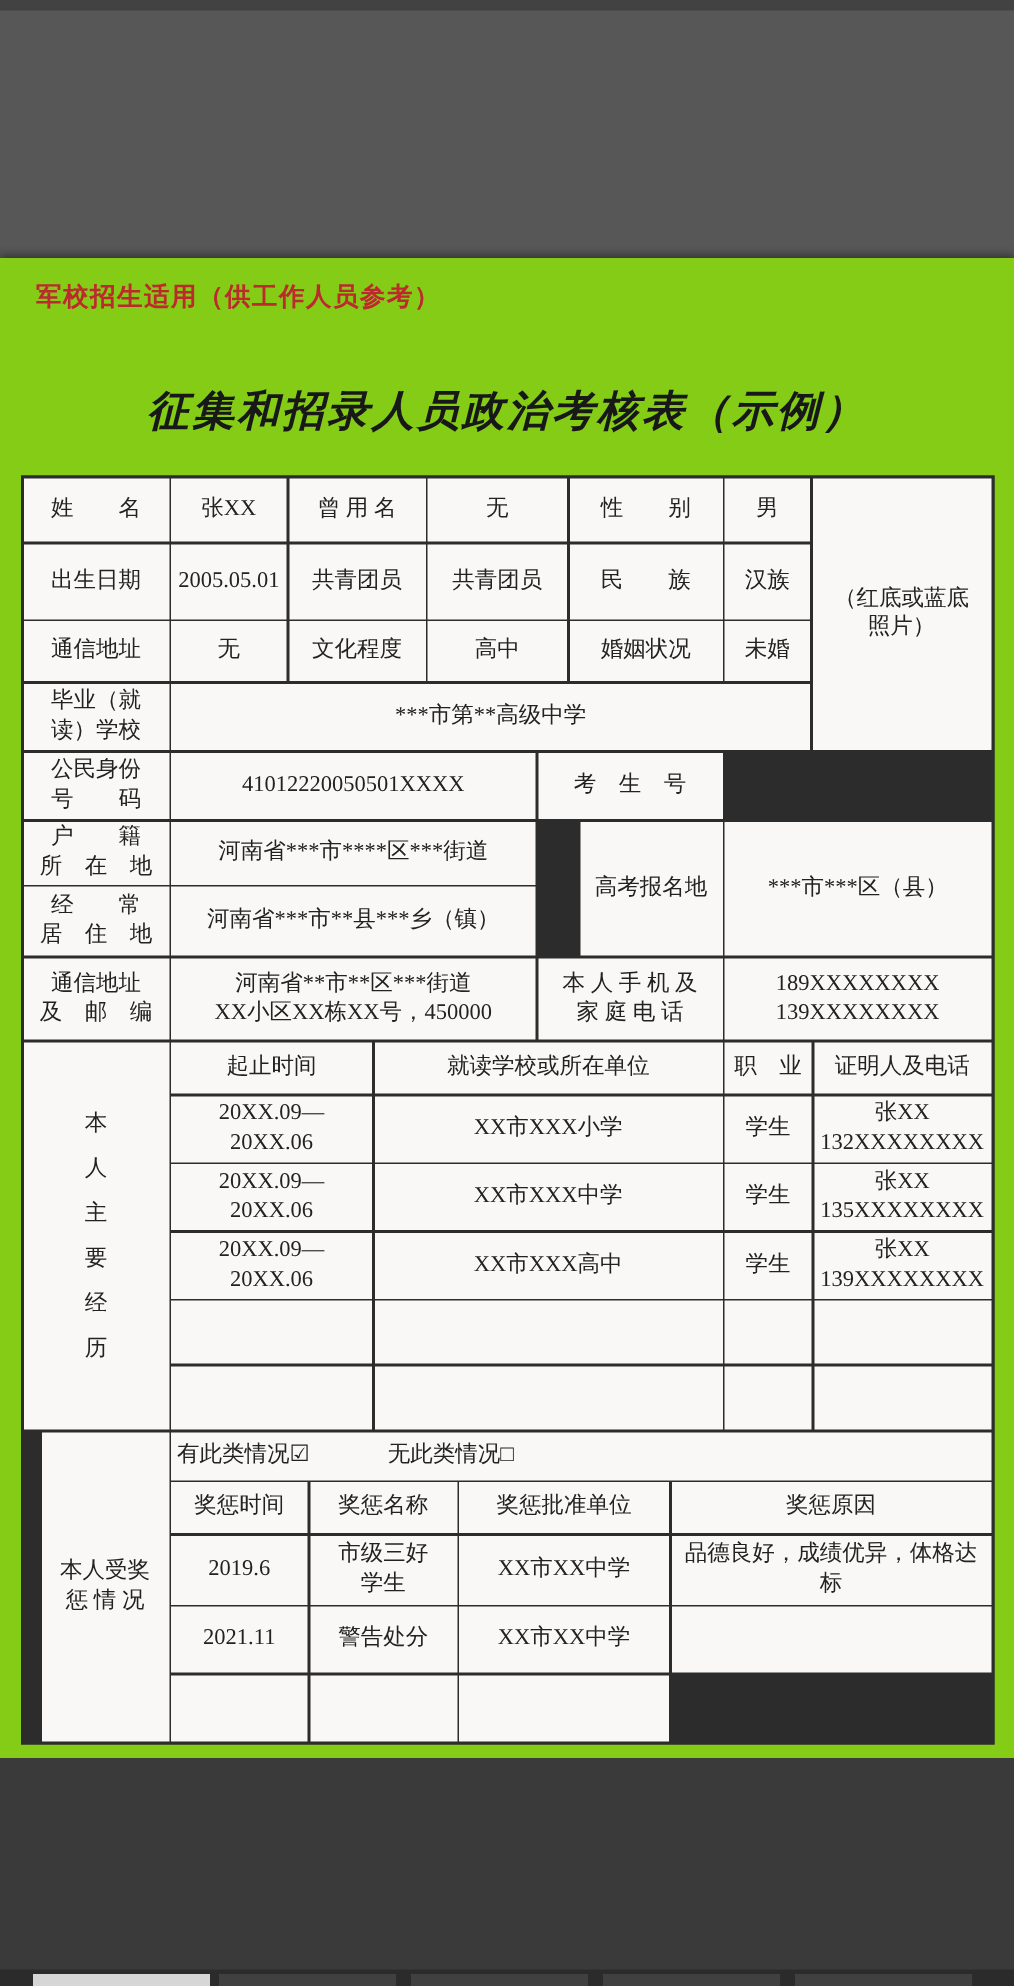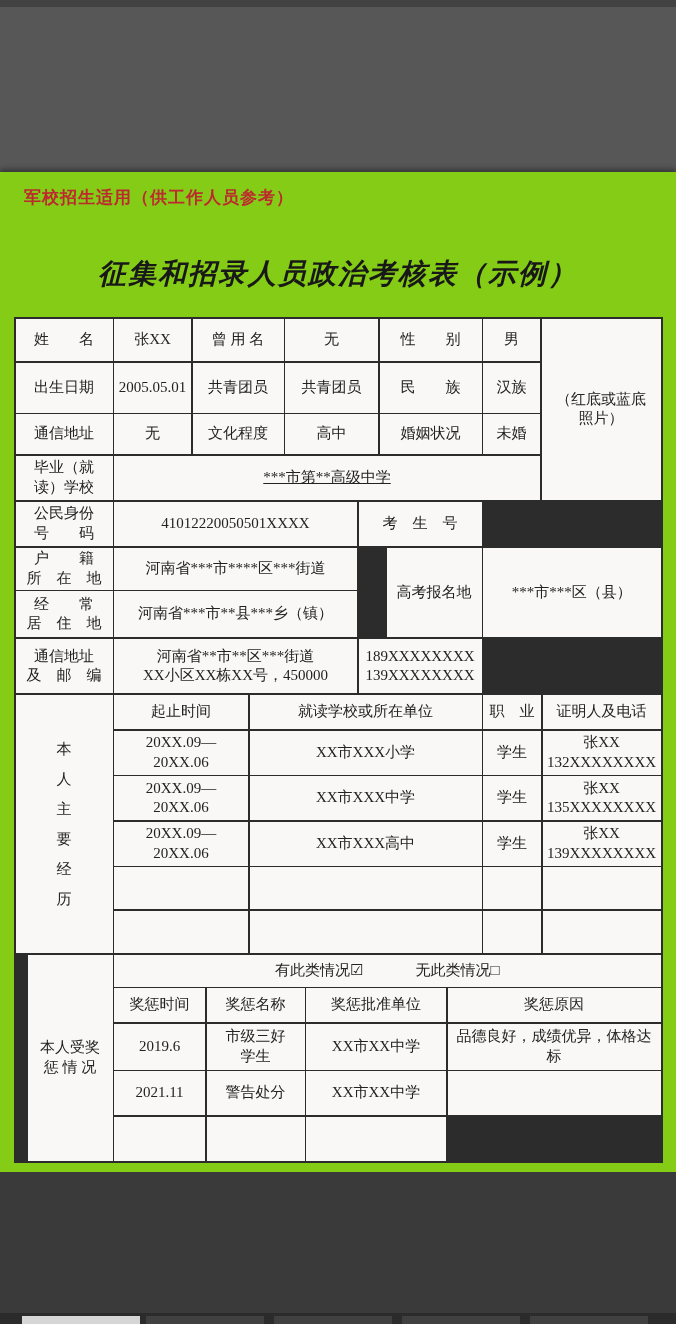--- a/index.html
+++ b/index.html
@@ -42,34 +42,34 @@
     display:flex; align-items:center; justify-content:center;
     text-align:center; font-size:15px; line-height:1.3;
     white-space:pre-line; word-break:break-all; padding:2px 4px;
     color:#222;
   }
   .cell.label { font-size:15px; }
   .cell.left-wide { padding:2px 6px;text-align:center; }
 
   .sec-a { grid-template-columns:97px 77px 91px 93px 102px 57px 1fr; grid-template-rows:42px 50px 40px 44px; }
   .photo-cell { grid-column:7; grid-row:1/5; }
-  .school-value { grid-column:2/7;text-decoration:underline; }
+  .school-value { grid-column:2/7; }
 
   .sec-b { grid-template-columns:97px 243px 123px 1fr; grid-template-rows:44px; }
   .sec-c { grid-template-columns:97px 243px 123px 1fr; grid-template-rows:42px 46px; }
   .gaokao-label { grid-column:3; grid-row:1/3;margin-left:28px; }
   .gaokao-value { grid-column:4; grid-row:1/3; }
   .sec-d { grid-template-columns:97px 243px 123px 1fr; grid-template-rows:54px; }
 
   .sec-e { grid-template-columns:97px 134px 232px 58px 1fr; grid-template-rows:34px 44px 44px 44px 42px 42px; }
   .exp-label { grid-column:1; grid-row:1/7; font-size:16px; line-height:30px; }
 
   .sec-f { grid-template-columns:97px 91px 98px 140px 1fr; grid-template-rows:32px 34px 46px 44px 44px; }
   .rew-label { grid-column:1; grid-row:1/6;margin-left:12px; }
-  .rew-check-row { grid-column:2/6; display:flex; gap:52px; justify-content:center; }
+  .rew-check-row { grid-column:2/6; display:flex; gap:52px; justify-content:flex-start; }
 </style>
 </head>
 <body>
 
 <div class="top-band">
   <div class="top-band-edge"></div>
 </div>
 
 <div class="document">
   <div class="notice">军校招生适用（供工作人员参考）</div>
@@ -122,20 +122,22 @@
       <div class="cell label">经　　常
 居　住　地</div>
       <div class="cell left-wide">河南省***市**县***乡（镇）</div>
     </div>
 
     <div class="section sec-d">
       <div class="cell label">通信地址
 及　邮　编</div>
       <div class="cell left-wide">河南省**市**区***街道
 XX小区XX栋XX号，450000</div>
+      <div class="cell label">本 人 手 机 及
+家 庭 电 话</div>
       <div class="cell">189XXXXXXXX
 139XXXXXXXX</div>
     </div>
 
     <div class="section sec-e">
       <div class="cell label exp-label">本
 人
 主
 要
 经

